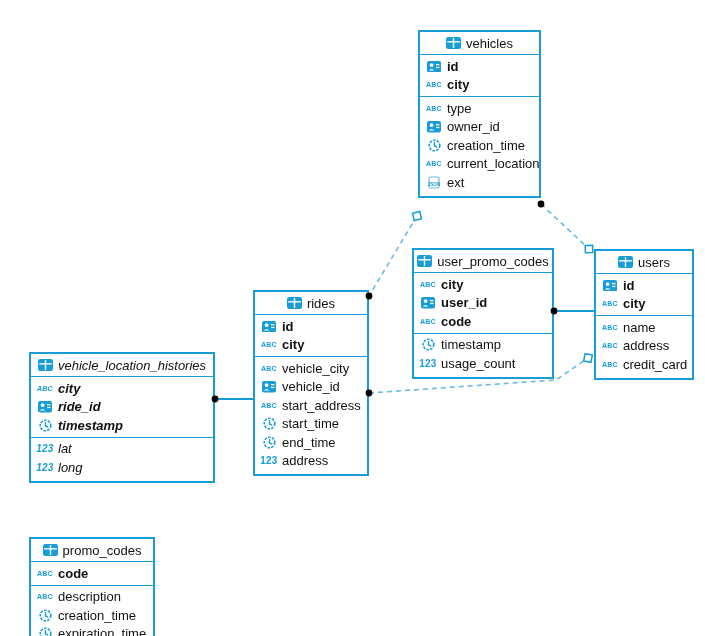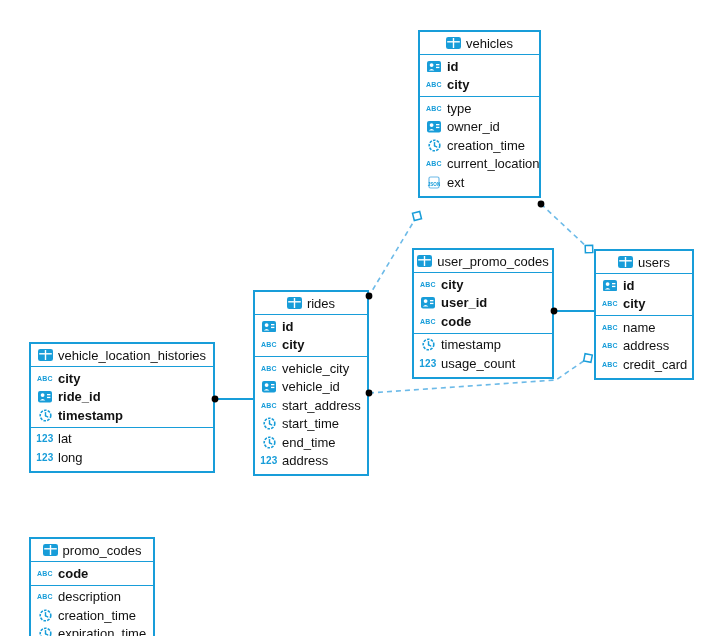--- a/index.html
+++ b/index.html
@@ -287,21 +287,21 @@
     <span class="lbl">end_time</span>
   </div>
           <div class="row">
     <span class="icn">
               <span class="num">123</span>
             </span>
     <span class="lbl">address</span>
   </div>
      </div>
       </div>
-      <div class="tbl" style="left: 29px; top: 342px; width: 186px;">
+      <div class="tbl" style="left: 29px; top: 352px; width: 186px; font-style: italic;">
         <div class="tbl-header">
        <span class="icn" style="width:auto">
             <svg width="15" height="12" viewBox="0 0 15 12">
               <rect x="0" y="0" width="15" height="12" rx="2.2" fill="#189dd9"></rect>
               <line x1="1.2" y1="4.8" x2="13.8" y2="4.8" stroke="#fff" stroke-width="1.4"></line>
               <line x1="7.5" y1="1" x2="7.5" y2="11" stroke="#fff" stroke-width="1.4"></line>
             </svg>
           </span>
        <span class="tbl-title">vehicle_location_histories</span>
      </div>

